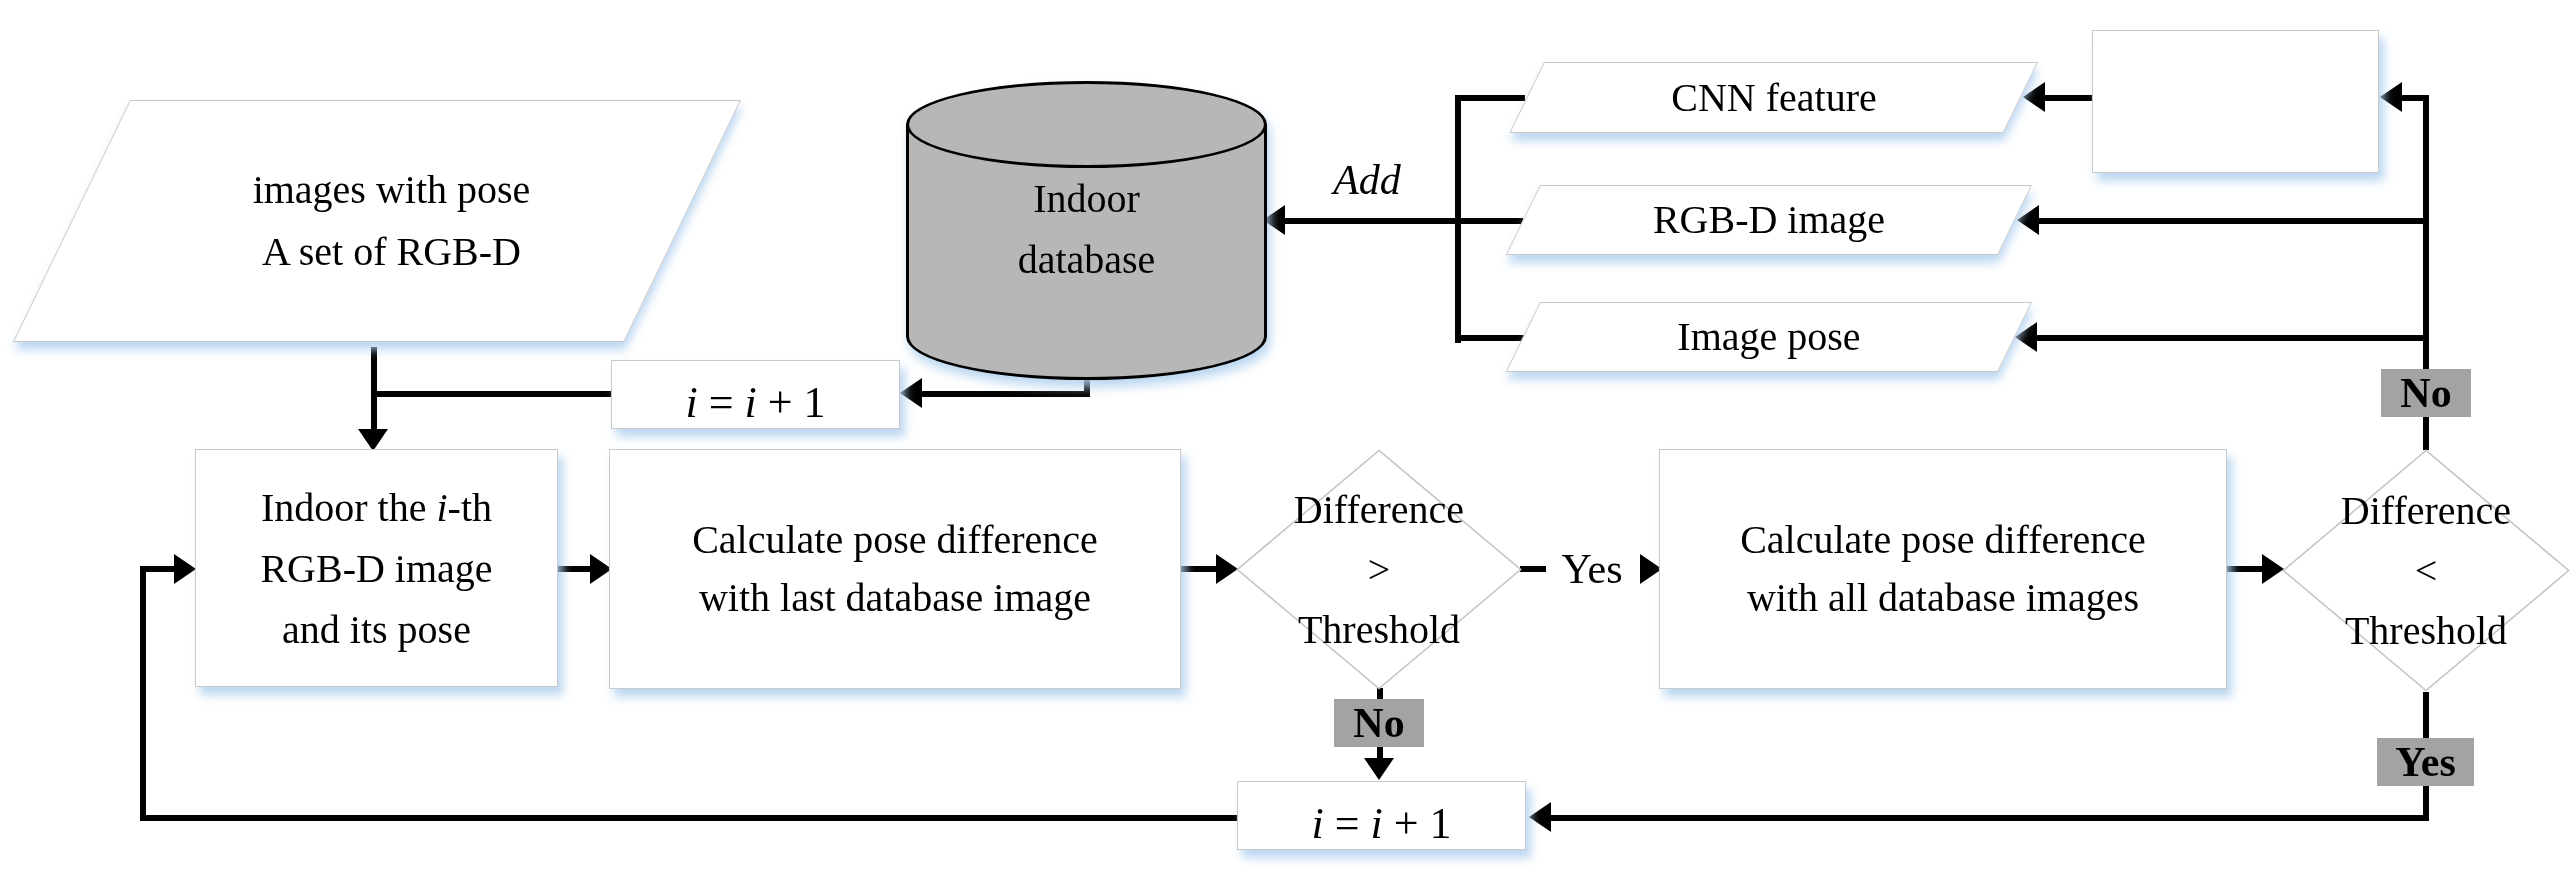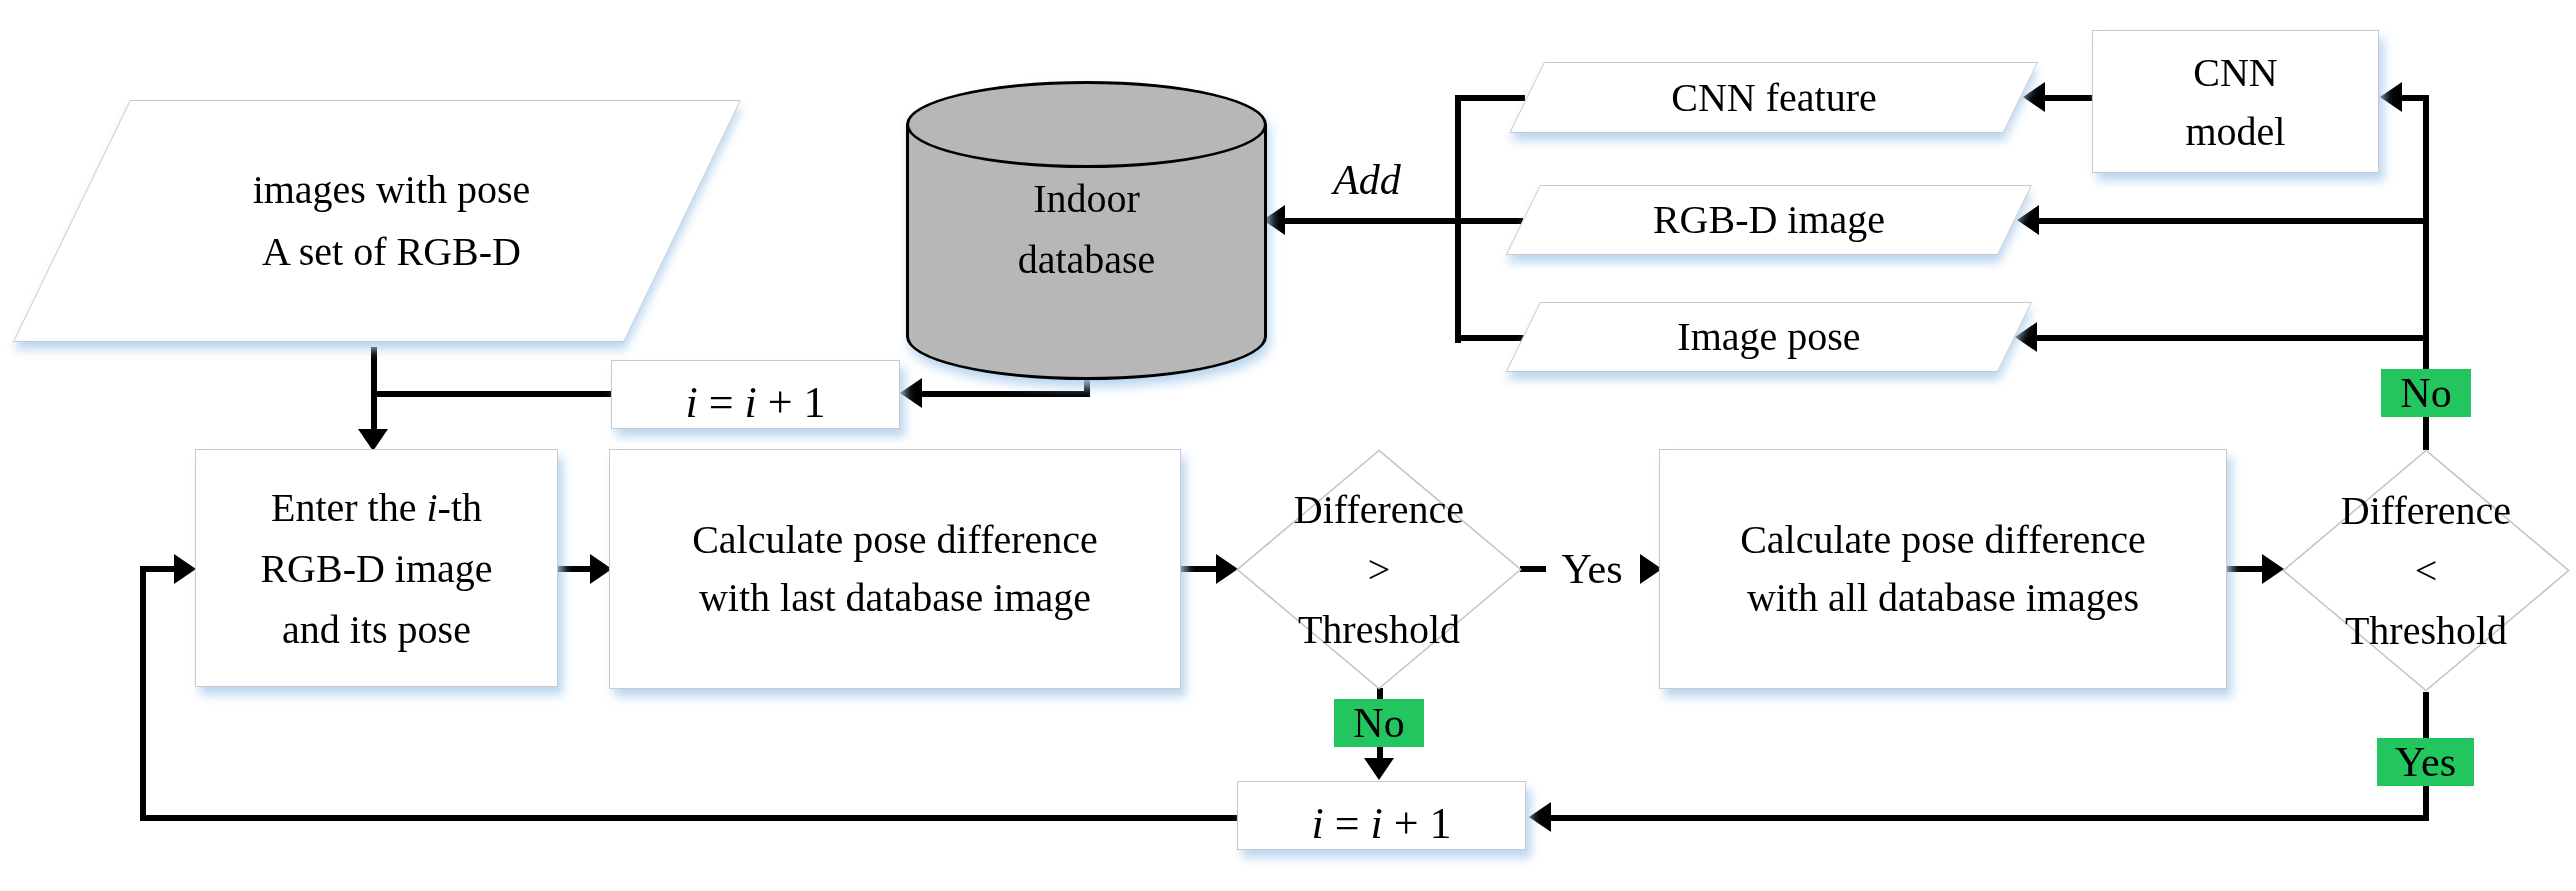--- a/index.html
+++ b/index.html
@@ -10,21 +10,21 @@
   .shape{position:absolute;background:#fff;border:1.6px solid #c9c9c9;
          box-shadow:4.7px 7.8px 9.3px rgba(176,208,238,0.85);}
   .skew{transform-origin:0 0;}
   .flexc{position:absolute;display:flex;flex-direction:column;justify-content:center;
          align-items:center;text-align:center;}
   .txt{font-size:40px;line-height:58px;}
   .txt-lg{font-size:40px;line-height:61px;}
   .math{font-size:44px;margin-top:8px;}
   .it{font-style:italic;}
   .lbl{position:absolute;font-size:42px;line-height:48px;text-align:center;}
-  .lbl.bg{background:#22c55e;}
+  .lbl.bg{background:#a3a3a3;font-weight:bold;}
 
   .line{position:absolute;background:#000;}
   .ah{position:absolute;width:0;height:0;}
   .ah-left{border-top:15.6px solid transparent;border-bottom:15.6px solid transparent;border-right:22px solid #000;}
   .ah-right{border-top:15.6px solid transparent;border-bottom:15.6px solid transparent;border-left:22px solid #000;}
   .ah-down{border-left:15.6px solid transparent;border-right:15.6px solid transparent;border-top:22px solid #000;}
 
   .cyl{position:absolute;left:906px;top:81px;width:361px;height:299px;
        filter:drop-shadow(3.9px 7px 5.5px rgba(176,208,238,0.9));}
   .cyl-ell{position:absolute;left:0;width:361px;height:87px;background:#b7b7b7;
@@ -116,28 +116,24 @@
   <div class="flexc txt" style="left:1523px;top:185px;width:492px;height:70px;">
     <div>RGB-D image</div>
   </div>
 
   <div class="shape skew" style="left:1540px;top:302px;width:492px;height:70px;transform:skewX(-26deg);"></div>
   <div class="flexc txt" style="left:1523px;top:302px;width:492px;height:70px;">
     <div>Image pose</div>
   </div>
 
   <div class="shape" style="left:2092px;top:30px;width:287px;height:143px;"></div>
-  <div class="flexc txt" style="left:2092px;top:30px;width:287px;height:143px;line-height:59px;">
-    <div>CNN</div>
-    <div>model</div>
-  </div>
 
   <div class="shape" style="left:195px;top:449px;width:363px;height:238px;"></div>
   <div class="flexc txt" style="left:195px;top:449px;width:363px;height:238px;line-height:61px;">
-    <div><span>Enter the </span><span class="it">i</span><span>-th</span></div>
+    <div><span>Indoor the </span><span class="it">i</span><span>-th</span></div>
     <div>RGB-D image</div>
     <div>and its pose</div>
   </div>
 
   <div class="shape" style="left:609px;top:449px;width:572px;height:240px;"></div>
   <div class="flexc txt" style="left:609px;top:449px;width:572px;height:240px;">
     <div>Calculate pose difference</div>
     <div>with last database image</div>
   </div>
 

